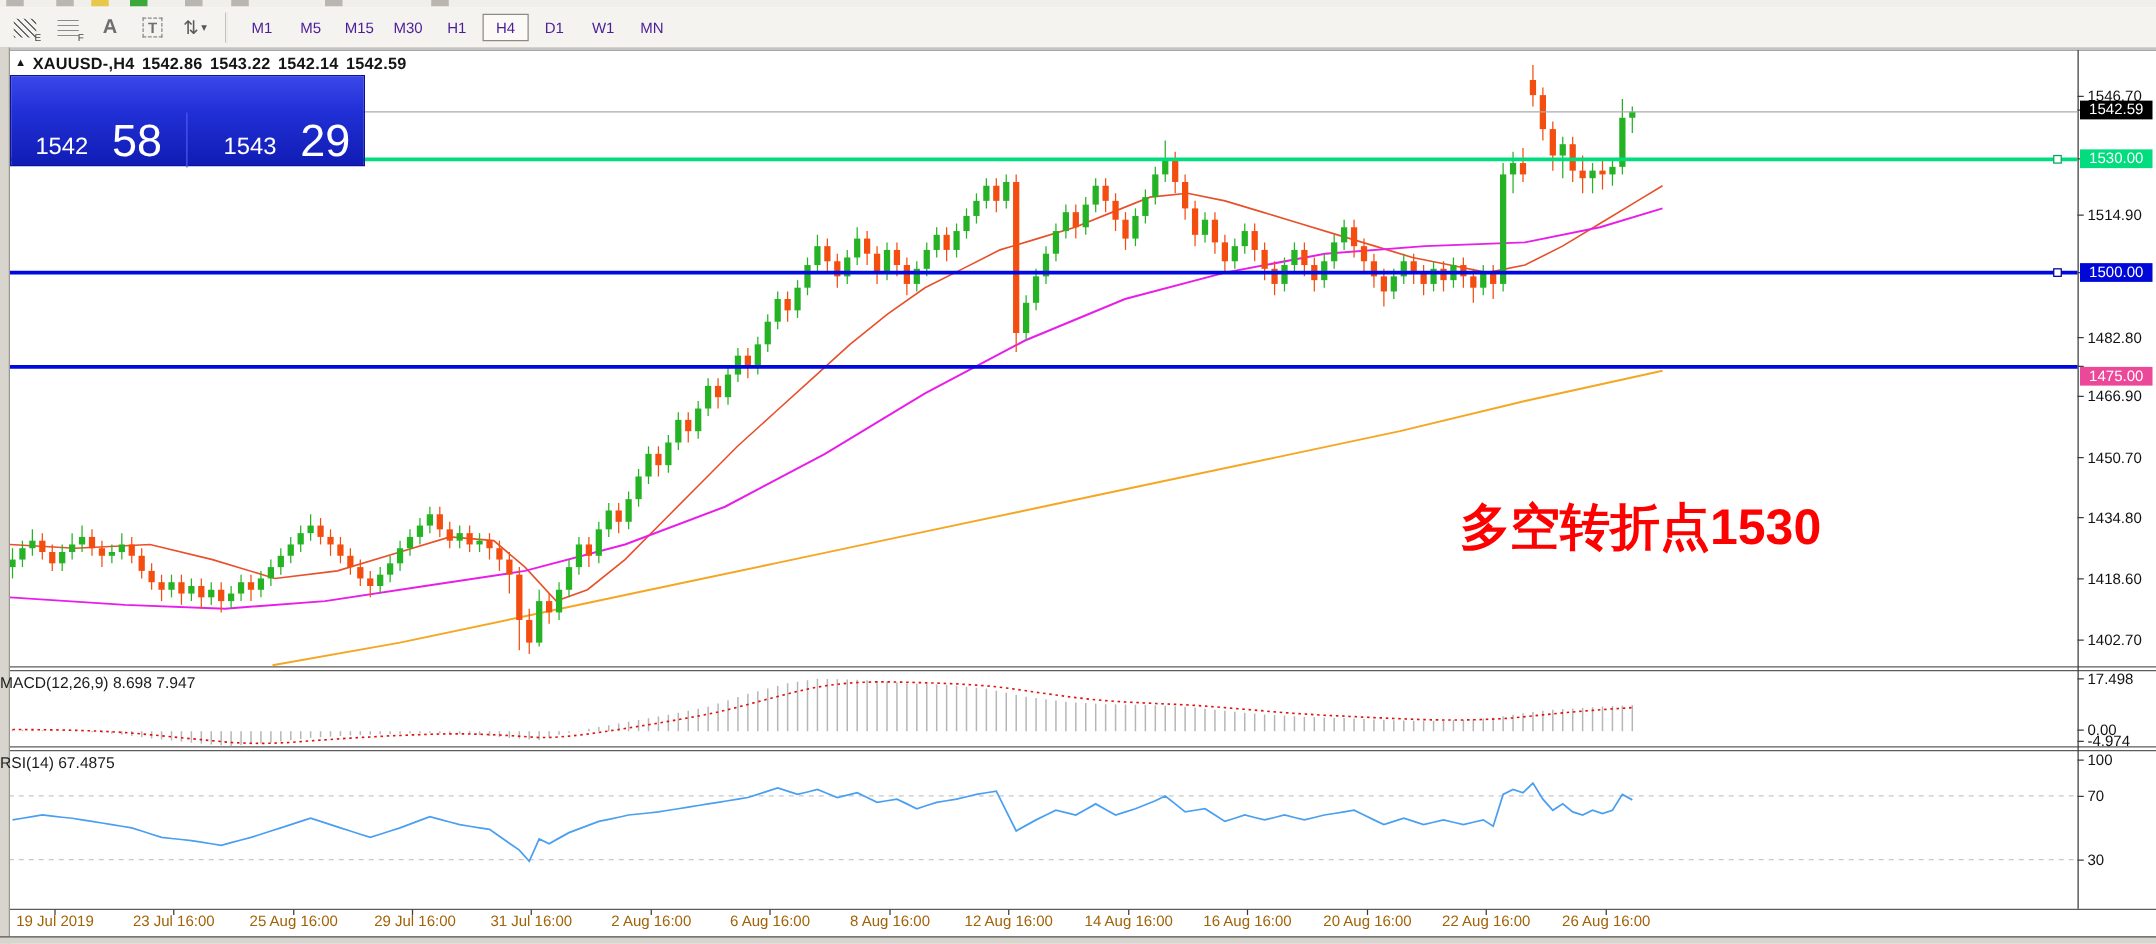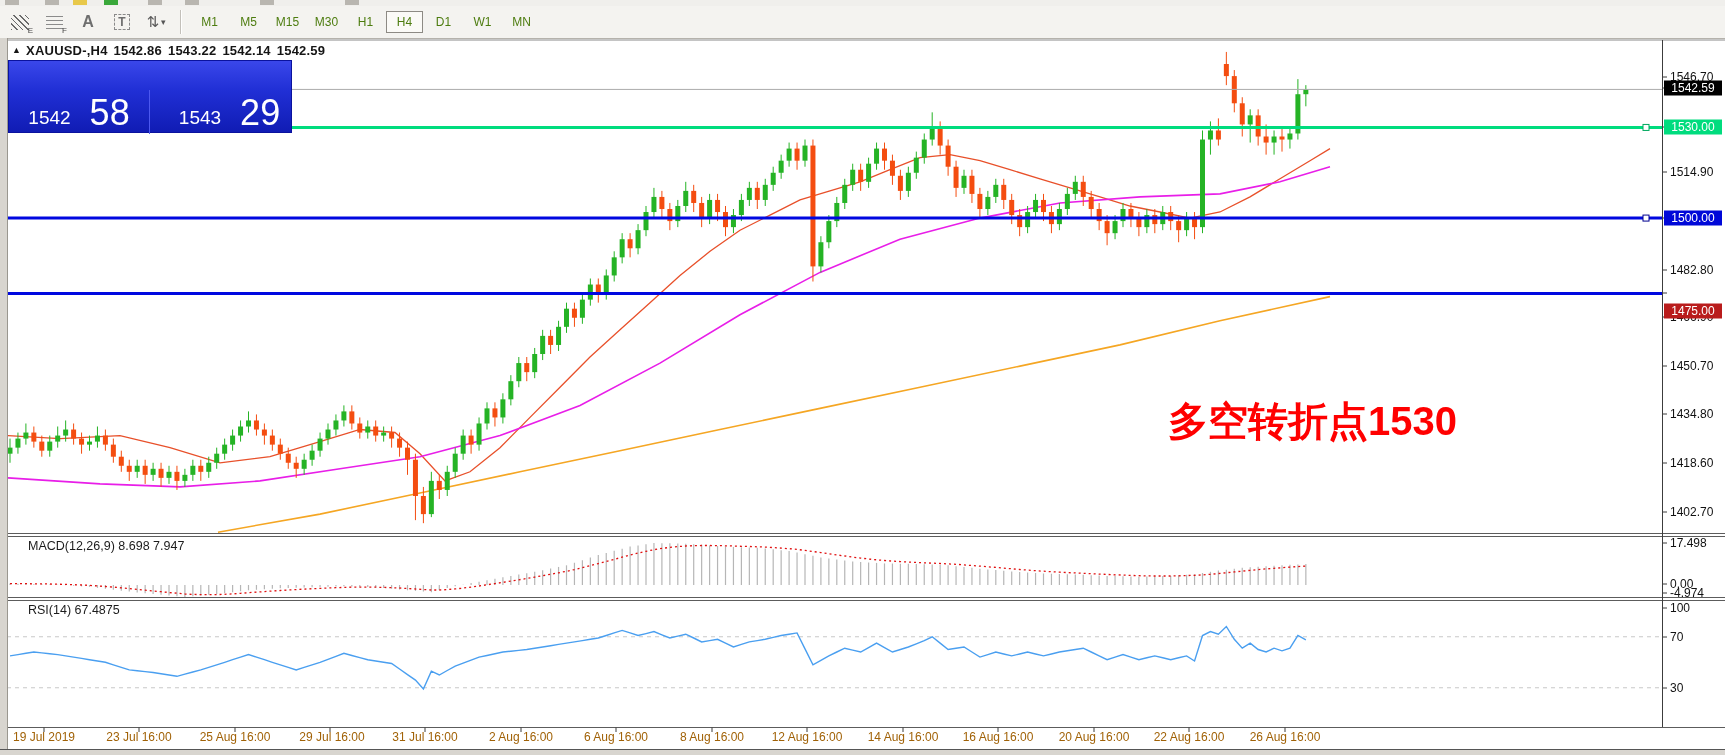--- a/index.html
+++ b/index.html
@@ -19,21 +19,21 @@
                 repeating-linear-gradient(90deg,#f4f3f0 0 1px,transparent 1px 3px);}
   .glyph-A{font-size:16px;font-weight:bold;color:#6e6e6e;}
   .glyph-T{font-size:12px;font-weight:bold;color:#6e6e6e;border:1px dashed #8a8a8a;
            padding:0 3px;line-height:14px;}
   .glyph-arrows{font-size:15px;color:#5a5a5a;}
   .tb-badge{position:absolute;right:1px;bottom:0;font-size:8px;color:#444;}
   .tb-caret{font-size:9px;color:#555;margin-left:2px;}
   #tb-sep{width:1px;height:24px;background:#c3c0ba;margin:0 8px 0 10px;
           border-right:1px solid #ffffff;}
   .tf-btn{min-width:27px;padding:3px 4px;margin:0 1px;text-align:center;font-size:12px;
-          color:#4d7c0f;cursor:pointer;border:1px solid transparent;}
+          color:#4c1d95;cursor:pointer;border:1px solid transparent;}
   .tf-btn.active{background:#fbfaf7;border:1px solid #8d8a84;}
   
   #left-strip{position:absolute;left:0;top:38px;width:7px;height:717px;background:#d8d5cf;
               border-right:1px solid #9a978f;}
   #bottom-strip{position:absolute;left:0;top:749px;width:1725px;height:6px;background:#d8d5cf;
               border-top:1px solid #555;}
   #plot-svg{position:absolute;left:0;top:0;width:1725px;height:755px;}
   
   #chart-title{position:absolute;left:12px;top:43px;font-size:13px;font-weight:700;
                color:#151515;letter-spacing:.2px;}
@@ -63,21 +63,21 @@
   #ask-quote{left:142px;width:157px;}
   .q-small{font-size:19px;line-height:26px;}
   .q-big{font-size:36px;line-height:36px;}
   
   .px-label{position:absolute;left:1670px;transform:translateY(-50%);font-size:12px;
             color:#111;white-space:nowrap;}
   .px-box{position:absolute;left:1664px;width:58px;height:15px;transform:translateY(-50%);
           color:#fff;font-size:12px;line-height:15px;text-align:center;white-space:nowrap;}
   .t-label{position:absolute;top:730px;transform:translateX(-50%);font-size:12px;
            color:#a16207;white-space:nowrap;}
-  .ind-label{position:absolute;left:28px;font-size:12.5px;color:#1c1c1c;}
+  .ind-label{position:absolute;left:0;font-size:12.5px;color:#1c1c1c;}
   #annotation{position:absolute;left:1168px;top:394px;font-size:40px;font-weight:700;
               color:#ff0000;white-space:nowrap;font-family:"Liberation Sans",sans-serif;}
 </style>
 </head>
 <body>
 
 <svg id="plot-svg" xmlns="http://www.w3.org/2000/svg" viewBox="0 0 1725 755">
     <rect x="7" y="40" width="1718" height="709" fill="#ffffff"></rect>
     <line x1="7" y1="40" x2="1725" y2="40" stroke="#8a8a8a" stroke-width="1"></line>
     <line x1="7" y1="533.5" x2="1725" y2="533.5" stroke="#5c5c5c"></line>
@@ -702,21 +702,21 @@
     <div class="px-label" style="top: 172px;">1514.90</div>
     <div class="px-label" style="top: 270px;">1482.80</div>
     <div class="px-label" style="top: 317px;">1466.90</div>
     <div class="px-label" style="top: 366px;">1450.70</div>
     <div class="px-label" style="top: 414px;">1434.80</div>
     <div class="px-label" style="top: 463px;">1418.60</div>
     <div class="px-label" style="top: 512px;">1402.70</div>
     <div class="px-box" style="top: 88px; background: rgb(0, 0, 0);">1542.59</div>
     <div class="px-box" style="top: 127px; background: rgb(0, 220, 126);">1530.00</div>
     <div class="px-box" style="top: 218px; background: rgb(0, 8, 216);">1500.00</div>
-    <div class="px-box" style="top: 311px; background: #b91c1c;">1475.00</div>
+    <div class="px-box" style="top: 301px; background: #ec4899;">1475.00</div>
     <div class="px-label" style="top: 543px;">17.498</div>
     <div class="px-label" style="top: 584px;">0.00</div>
     <div class="px-label" style="top: 593px;">-4.974</div>
     <div class="px-label" style="top: 608px;">100</div>
     <div class="px-label" style="top: 637px;">70</div>
     <div class="px-label" style="top: 688px;">30</div>
     <div class="t-label" style="left: 44px;">19 Jul 2019</div>
     <div class="t-label" style="left: 139px;">23 Jul 16:00</div>
     <div class="t-label" style="left: 235px;">25 Aug 16:00</div>
     <div class="t-label" style="left: 332px;">29 Jul 16:00</div>

